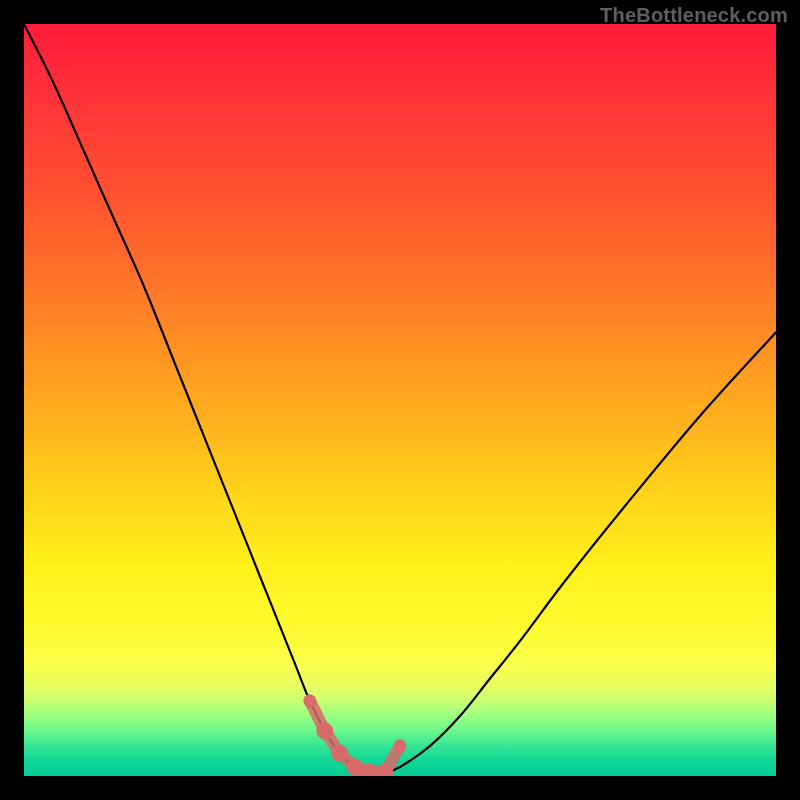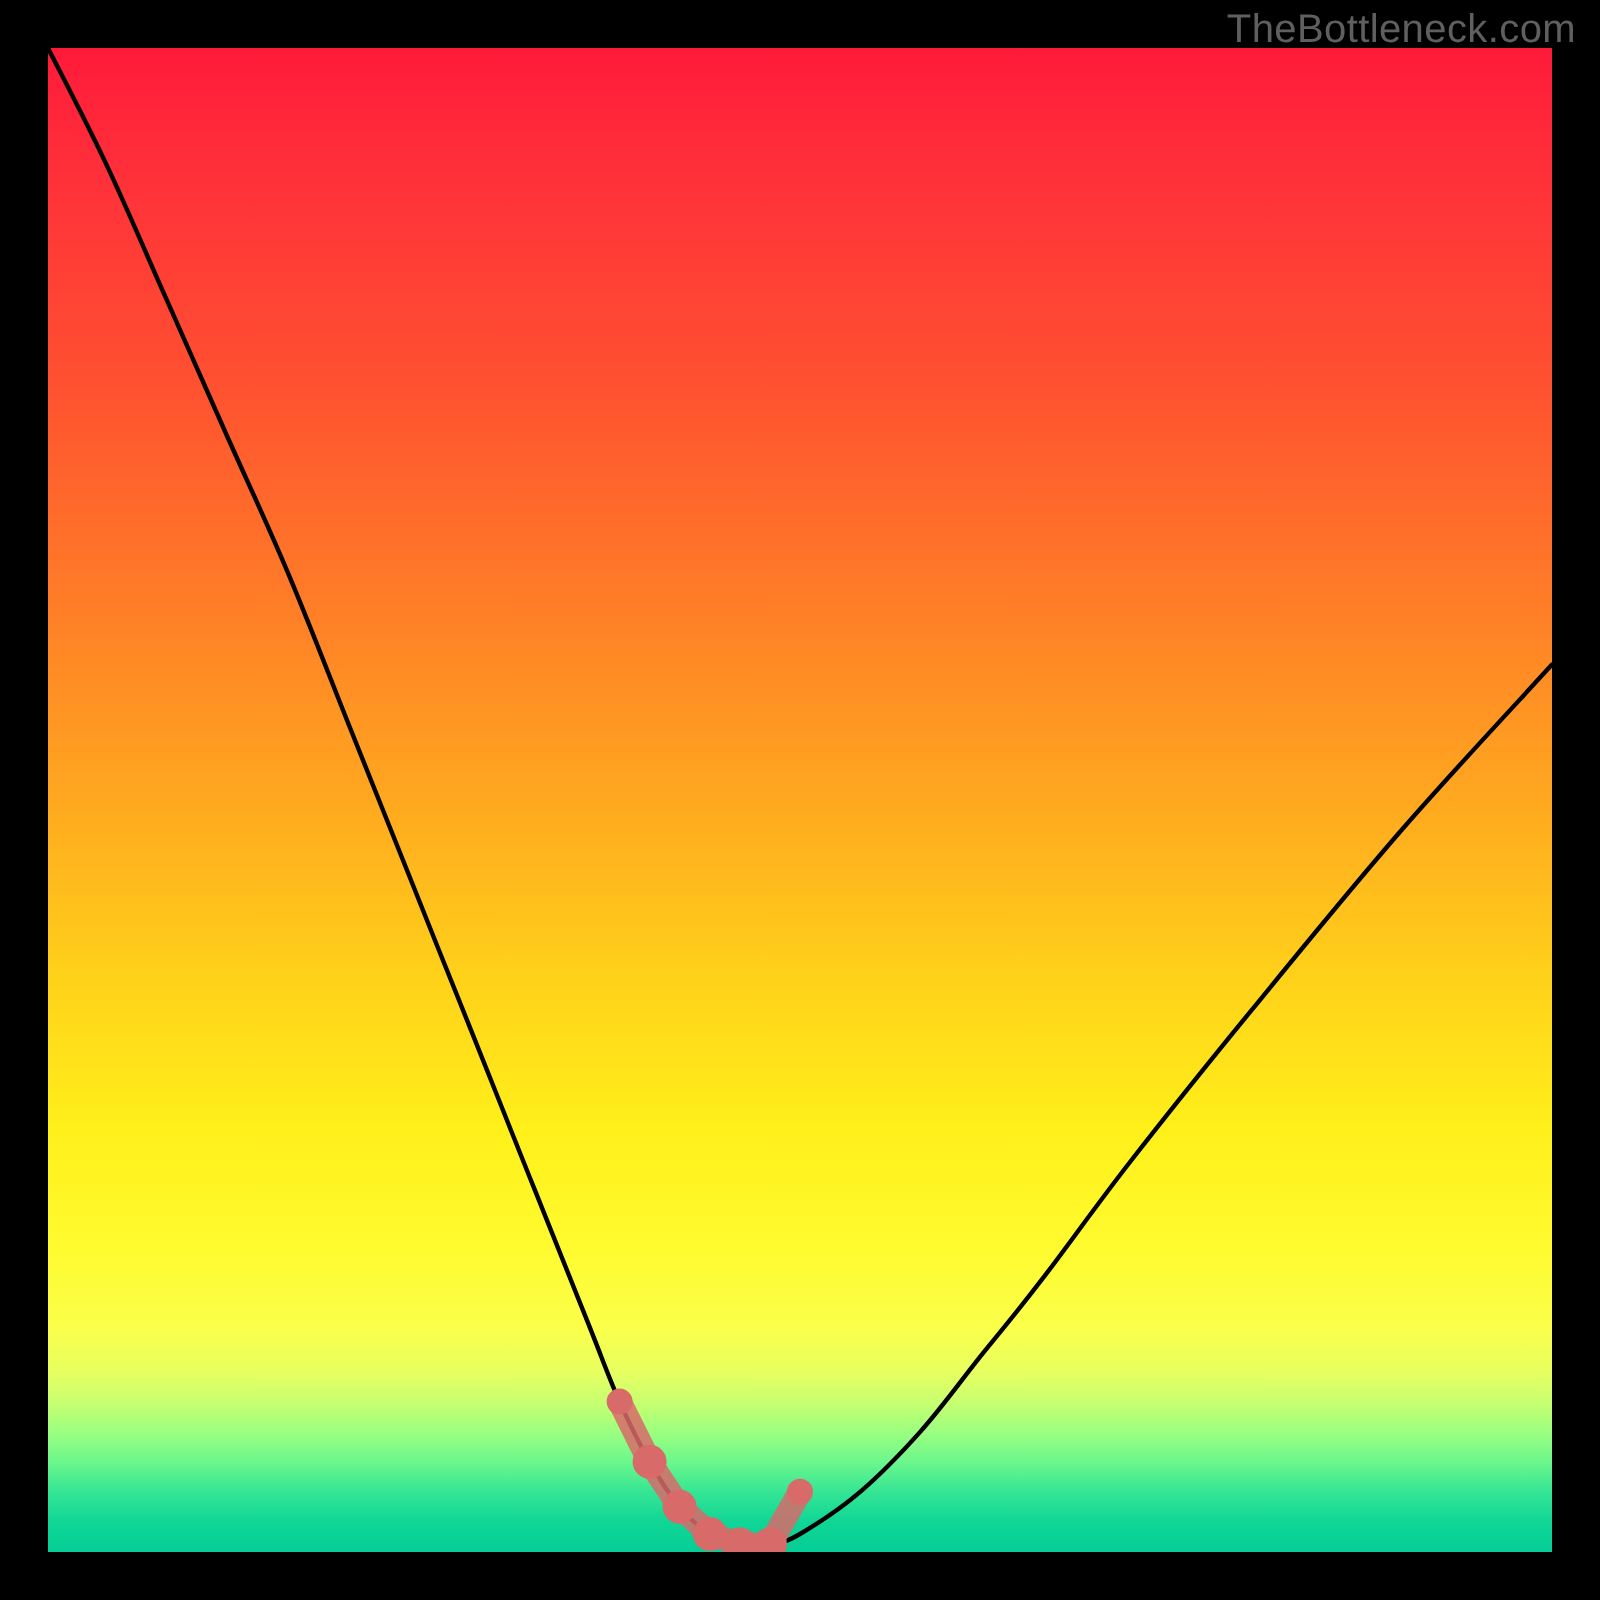--- a/index.html
+++ b/index.html
@@ -50,21 +50,21 @@
   .curve-layer {
     position: absolute;
     inset: 0;
   }
   .watermark {
     position: absolute;
     top: 4px;
     right: 12px;
     color: #5f5f5f;
     font-size: 20px;
-    font-weight: 400;
+    font-weight: 700;
     letter-spacing: 0.2px;
     user-select: none;
     text-align: center;
   }
 </style>
 </head>
 <body>
 <div class="stage">
 
   <div class="plot-area">

